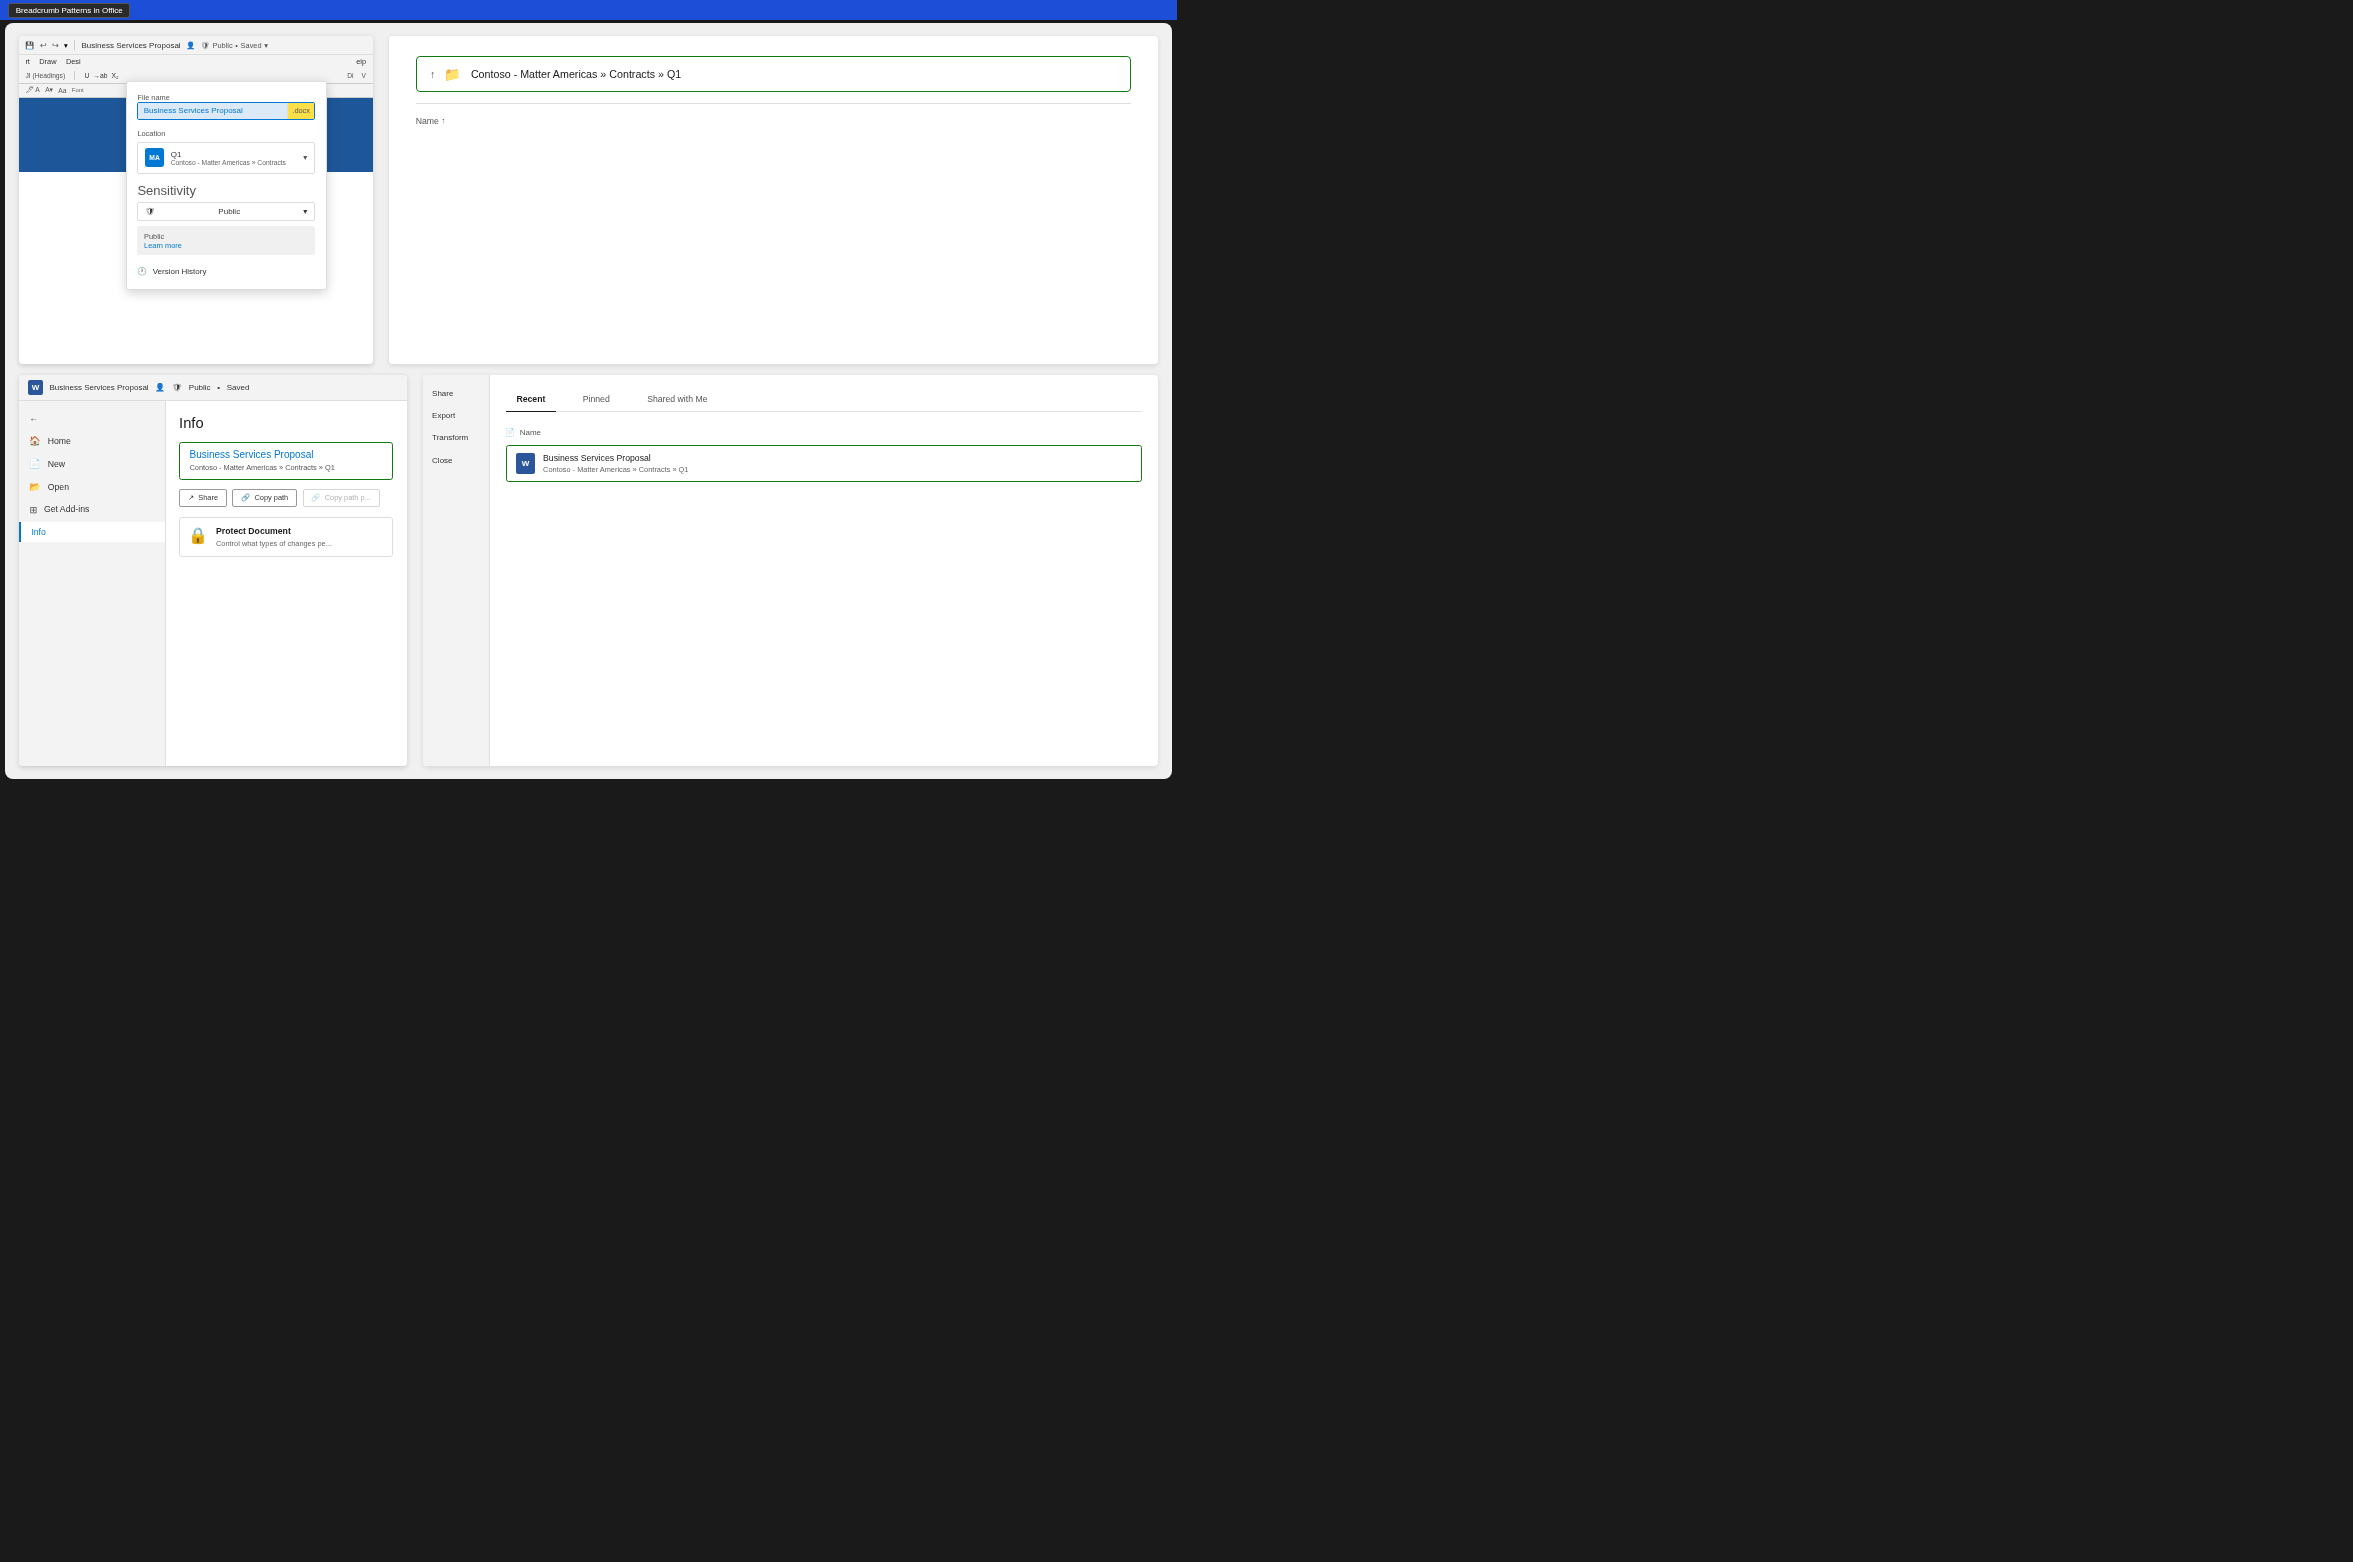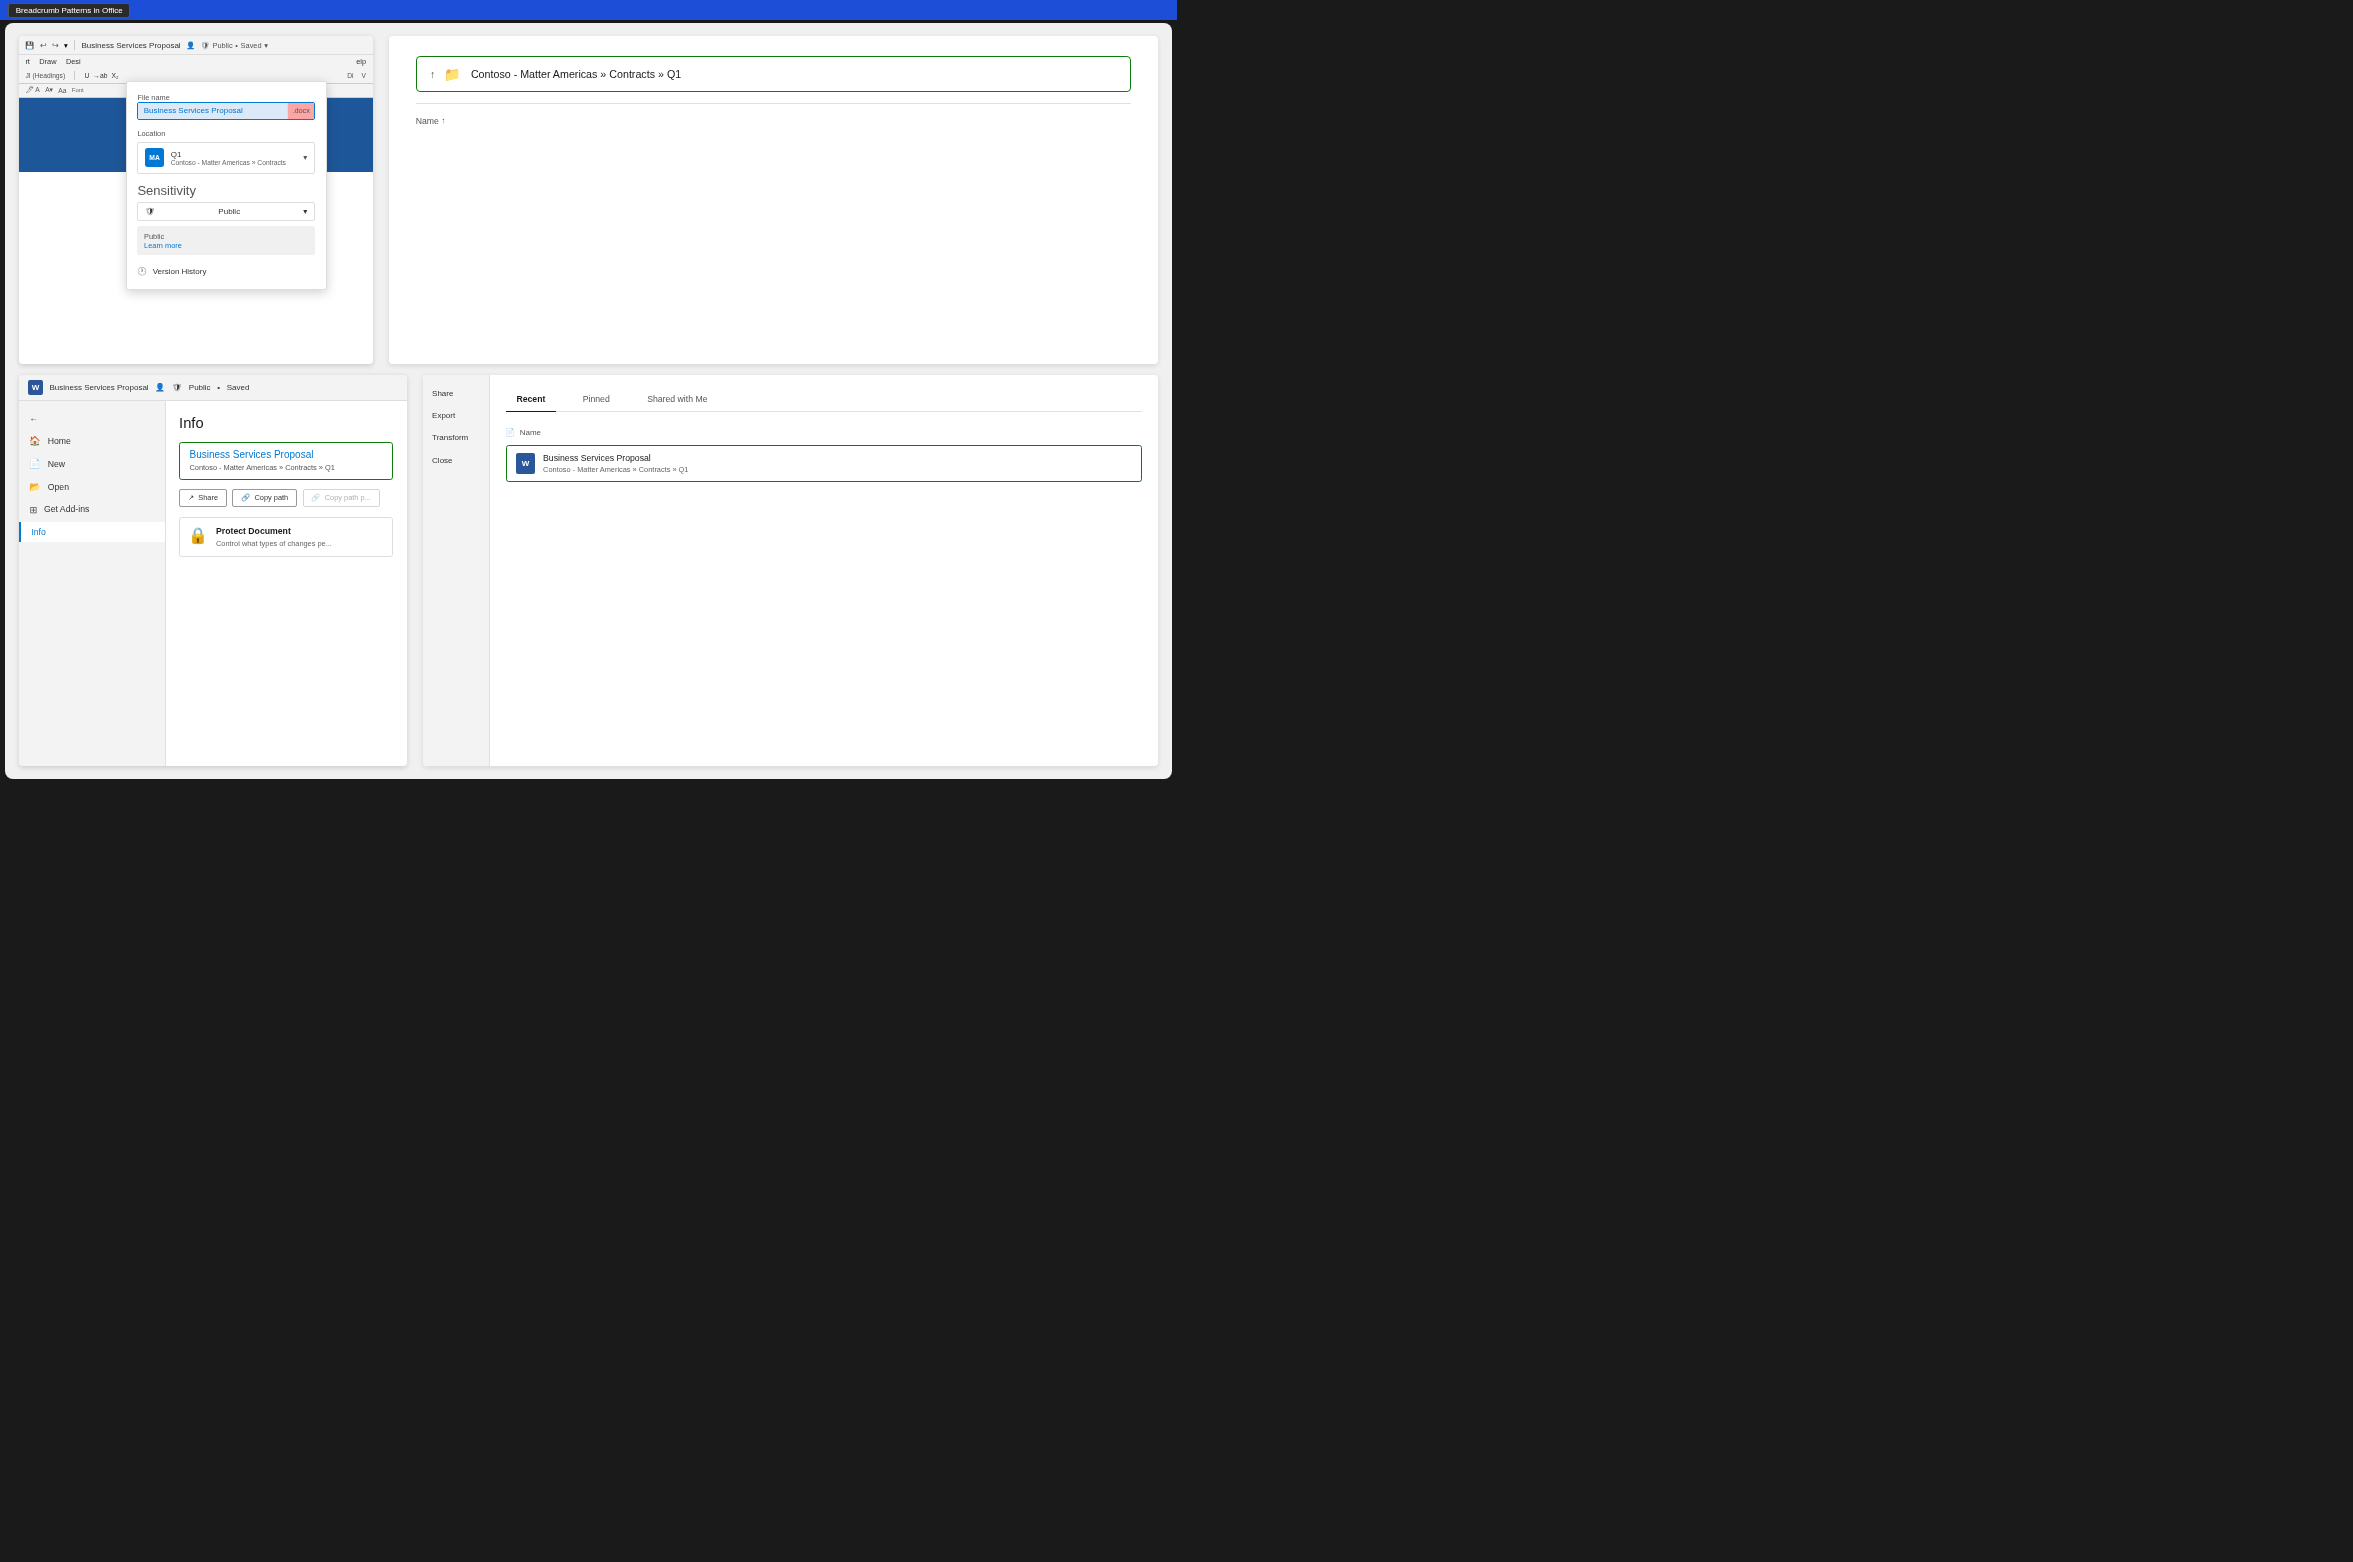--- a/index.html
+++ b/index.html
@@ -113,21 +113,21 @@
     .filename-input {
       flex: 1;
       background: #dce9f7;
       color: #0078d4;
       font-size: 8px;
       padding: 3.3px 5.3px;
       border: none;
       outline: none;
     }
     .docx-label {
-      background: #fca5a5;
+      background: #fde047;
       font-size: 7.4px;
       color: #555;
       padding: 3.3px 4px;
       border-left: 0.7px solid #ddd;
     }
     .location-label {
       font-size: 7.4px;
       color: #555;
       margin-bottom: 4px;
     }

